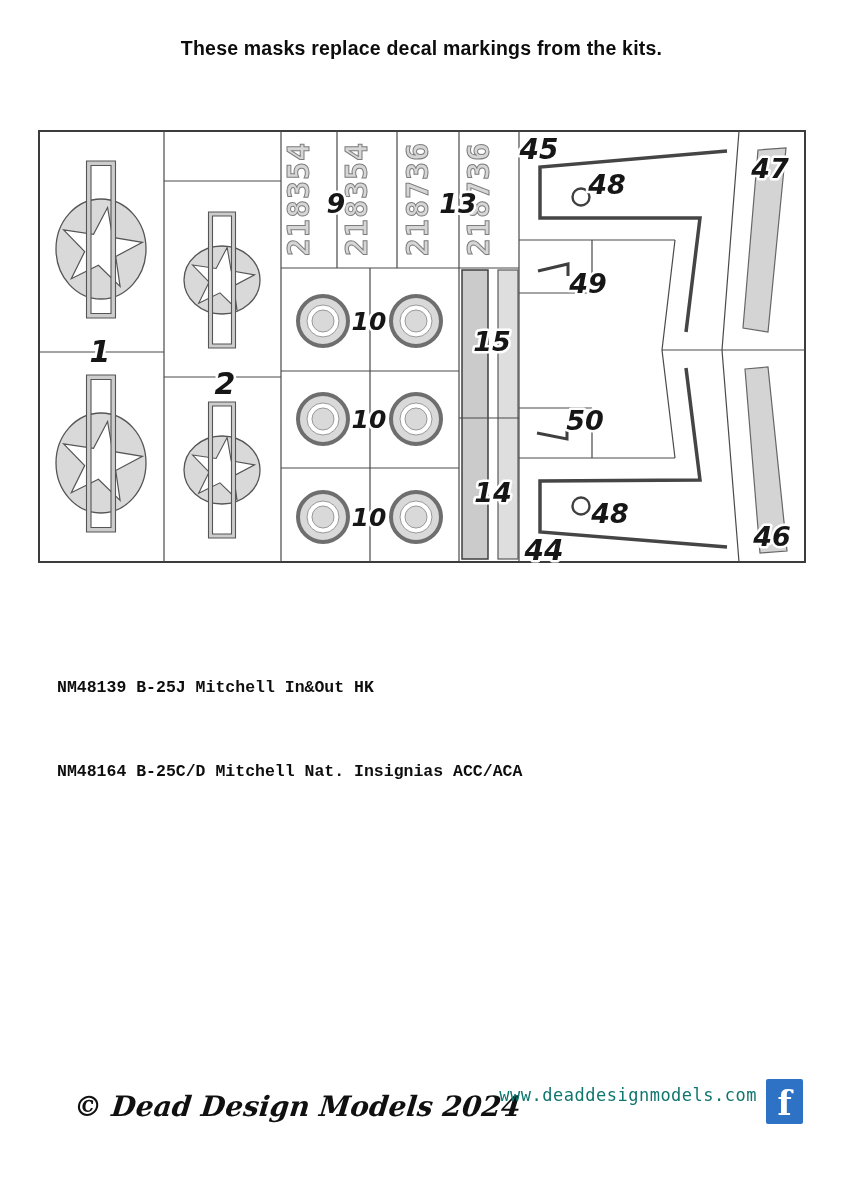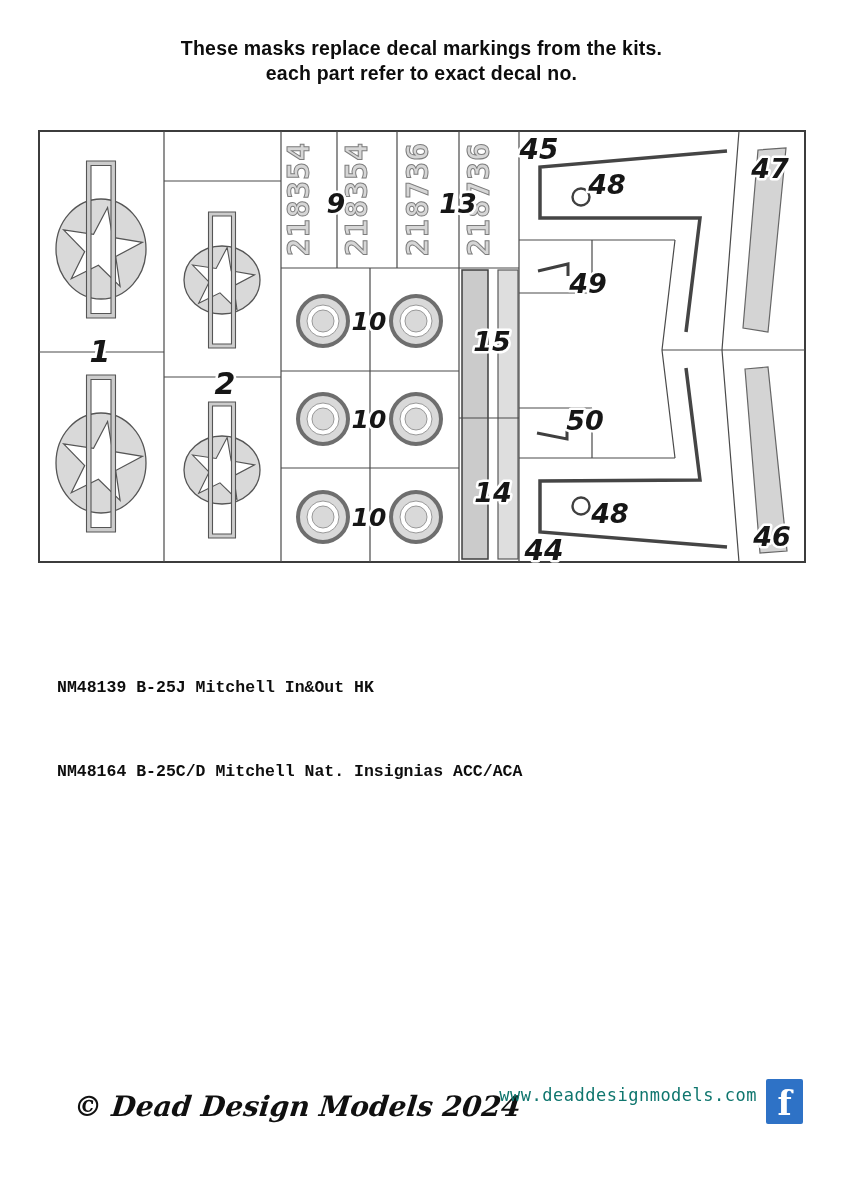--- a/index.html
+++ b/index.html
@@ -30,21 +30,20 @@
       font-family:"DejaVu Serif",serif;font-weight:bold;font-size:33px;
       line-height:50px;}
 </style>
 </head>
 <body>
 
 <div class="page">
 
   <div class="title">
     <div>These masks replace decal markings from the kits.</div>
-    <div>each part refer to exact decal no.</div>
   </div>
 
   <svg class="diagram-svg" width="843" height="600" viewBox="0 0 843 600">
 
     <rect x="39" y="131" width="766" height="431" fill="none" stroke="#3c3c3c" stroke-width="2"></rect>
 
     <g>
       <rect x="462" y="270" width="26" height="289" fill="#cbcbcb" stroke="#3f3f3f" stroke-width="1.5"></rect>
       <rect x="498" y="270" width="20" height="289" fill="#dedede" stroke="#5a5a5a" stroke-width="1.2"></rect>
     </g>

